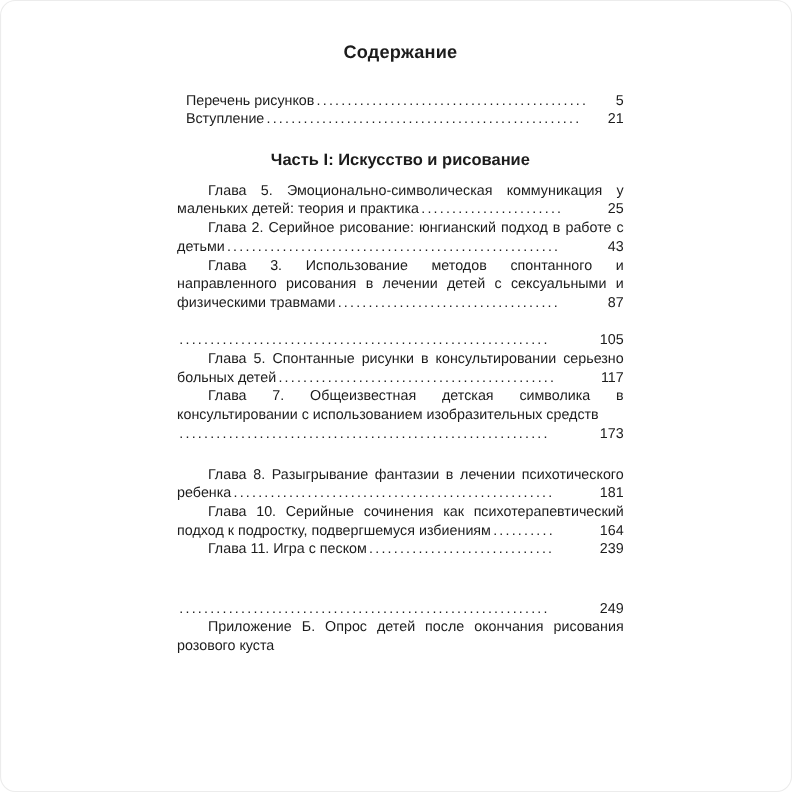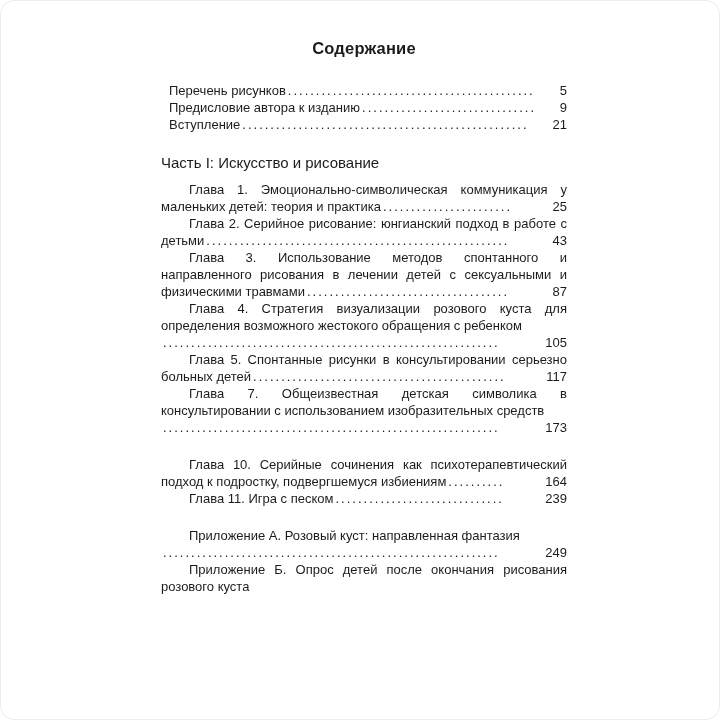--- a/index.html
+++ b/index.html
@@ -21,21 +21,22 @@
   .title {
     text-align: center;
     font-size: 16.5px;
     font-weight: bold;
     letter-spacing: .2px;
     margin-bottom: 24px;
   }
   .toc { font-size: 13px; line-height: 17px; }
   .section { margin-bottom: 20px; }
   .section-heading {
-    font-weight: normal;
+    text-align: center;
+    font-weight: bold;
     font-size: 15px;
     line-height: 19px;
     margin: 6px 0 9px;
   }
   .entry {
     position: relative;
     text-align: justify;
   }
   .entry.indent { text-indent: 28px; }
   .entry.small-indent { text-indent: 8px; }
@@ -49,34 +50,34 @@
   }
 </style>
 </head>
 <body>
 
 <div class="page">
   <h1 class="title">Содержание</h1>
   <div class="toc" id="toc">
       <div class="section">
         <div class="entry small-indent"><span class="entry-text">Перечень рисунков</span><span class="dots">............................................</span><span class="pagenum">5</span></div>
-        <div class="entry small-indent"><span class="entry-text">Предисловие автора к изданию</span><span class="dots">...............................</span><span class="pagenum">9</span></div>
         <div class="entry small-indent"><span class="entry-text">Вступление</span><span class="dots">...................................................</span><span class="pagenum">21</span></div>
       </div>
       <div class="section">
         <div class="section-heading">Часть I: Искусство и рисование</div>
-        <div class="entry indent"><span class="entry-text">Глава 1. Эмоционально-символическая коммуникация у маленьких детей: теория и практика</span><span class="dots">.......................</span><span class="pagenum">25</span></div>
+        <div class="entry indent"><span class="entry-text">Глава 5. Эмоционально-символическая коммуникация у маленьких детей: теория и практика</span><span class="dots">.......................</span><span class="pagenum">25</span></div>
         <div class="entry indent"><span class="entry-text">Глава 2. Серийное рисование: юнгианский подход в работе с детьми</span><span class="dots">......................................................</span><span class="pagenum">43</span></div>
         <div class="entry indent"><span class="entry-text">Глава 3. Использование методов спонтанного и направленного рисования в лечении детей с сексуальными и физическими травмами</span><span class="dots">....................................</span><span class="pagenum">87</span></div>
-        <div class="entry indent"><span class="entry-text">Глава 4. Стратегия визуализации розового куста для определения возможного жестокого обращения с ребенком</span><br><span class="dots">............................................................</span><span class="pagenum">105</span></div>
+        <div class="entry indent"><br><span class="dots">............................................................</span><span class="pagenum">105</span></div>
         <div class="entry indent"><span class="entry-text">Глава 5. Спонтанные рисунки в консультировании серьезно больных детей</span><span class="dots">.............................................</span><span class="pagenum">117</span></div>
         <div class="entry indent"><span class="entry-text">Глава 7. Общеизвестная детская символика в консультировании с использованием изобразительных средств</span><br><span class="dots">............................................................</span><span class="pagenum">173</span></div>
       </div>
       <div class="section">
+        <div class="entry indent"><span class="entry-text">Глава 8. Разыгрывание фантазии в лечении психотического ребенка</span><span class="dots">....................................................</span><span class="pagenum">181</span></div>
         <div class="entry indent"><span class="entry-text">Глава 10. Серийные сочинения как психотерапевтический подход к подростку, подвергшемуся избиениям</span><span class="dots">..........</span><span class="pagenum">164</span></div>
         <div class="entry indent"><span class="entry-text">Глава 11. Игра с песком</span><span class="dots">..............................</span><span class="pagenum">239</span></div>
       </div>
       <div class="section">
-        <div class="entry indent"><span class="entry-text">Приложение А. Розовый куст: направленная фантазия</span><br><span class="dots">............................................................</span><span class="pagenum">249</span></div>
+        <div class="entry indent"><br><span class="dots">............................................................</span><span class="pagenum">249</span></div>
         <div class="entry indent"><span class="entry-text">Приложение Б. Опрос детей после окончания рисования розового куста</span></div>
       </div>
     </div>
 </div>
 
 </body></html>

